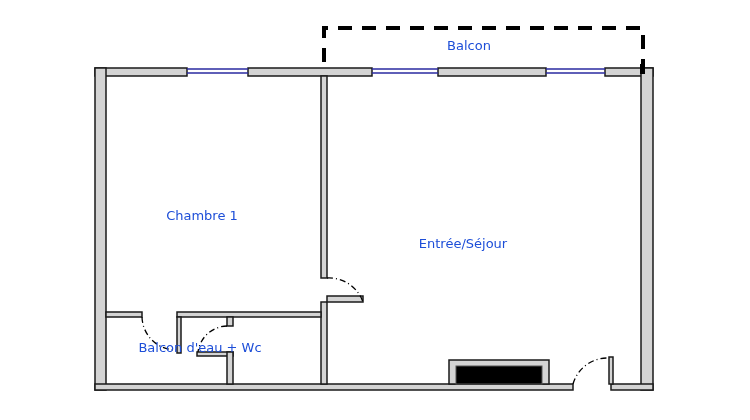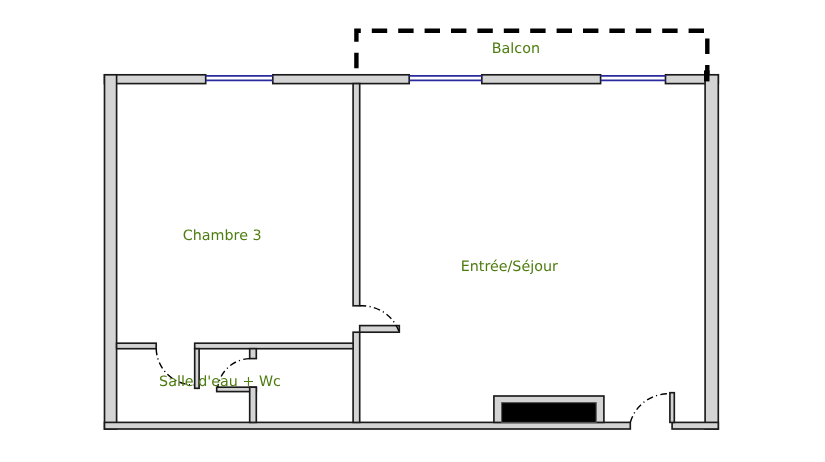--- a/index.html
+++ b/index.html
@@ -1,19 +1,19 @@
 <!DOCTYPE html>
 <html><head>
   <meta charset="utf-8">
   <style>
     html, body { margin: 0; padding: 0; background: #ffffff; }
     body { width: 750px; height: 420px; overflow: hidden; position: relative; font-family: "DejaVu Sans", sans-serif; }
     #plan { position: absolute; left: 0; top: 0; width: 750px; height: 420px; }
     .wall { fill: #d4d4d4; stroke: #1a1a1a; stroke-width: 1.5; }
-    .label { position: absolute; font-size: 13px; color: #4d7c0f; white-space: nowrap; transform: translate(-50%, -50%); }
+    .label { position: absolute; font-size: 13px; color: #1d4ed8; white-space: nowrap; transform: translate(-50%, -50%); }
   </style>
 </head>
 <body>
 
 <svg id="plan" viewBox="0 0 750 420" xmlns="http://www.w3.org/2000/svg">
 
   <g>
     <path d="M324 62 L324 28 L643 28 L643 72" fill="none" stroke="#000" stroke-width="4" stroke-dasharray="14 10"></path>
   </g>
 
@@ -75,15 +75,15 @@
     <rect class="wall" x="609" y="357" width="4" height="27"></rect>
   </g>
 
   <g>
     <rect class="wall" x="449" y="360" width="100" height="24"></rect>
     <rect x="456" y="366" width="86" height="18" fill="#000" stroke="#555" stroke-width="1"></rect>
   </g>
 </svg>
 
 <div class="label" style="left:469px; top:45px;">Balcon</div>
-<div class="label" style="left:202px; top:215px;">Chambre 3</div>
+<div class="label" style="left:202px; top:215px;">Chambre 1</div>
 <div class="label" style="left:463px; top:215px;margin-top:28px;">Entrée/Séjour</div>
-<div class="label" style="left:200px; top:347px;">Salle d'eau + Wc</div>
+<div class="label" style="left:200px; top:347px;">Balcon d'eau + Wc</div>
 
 </body></html>

